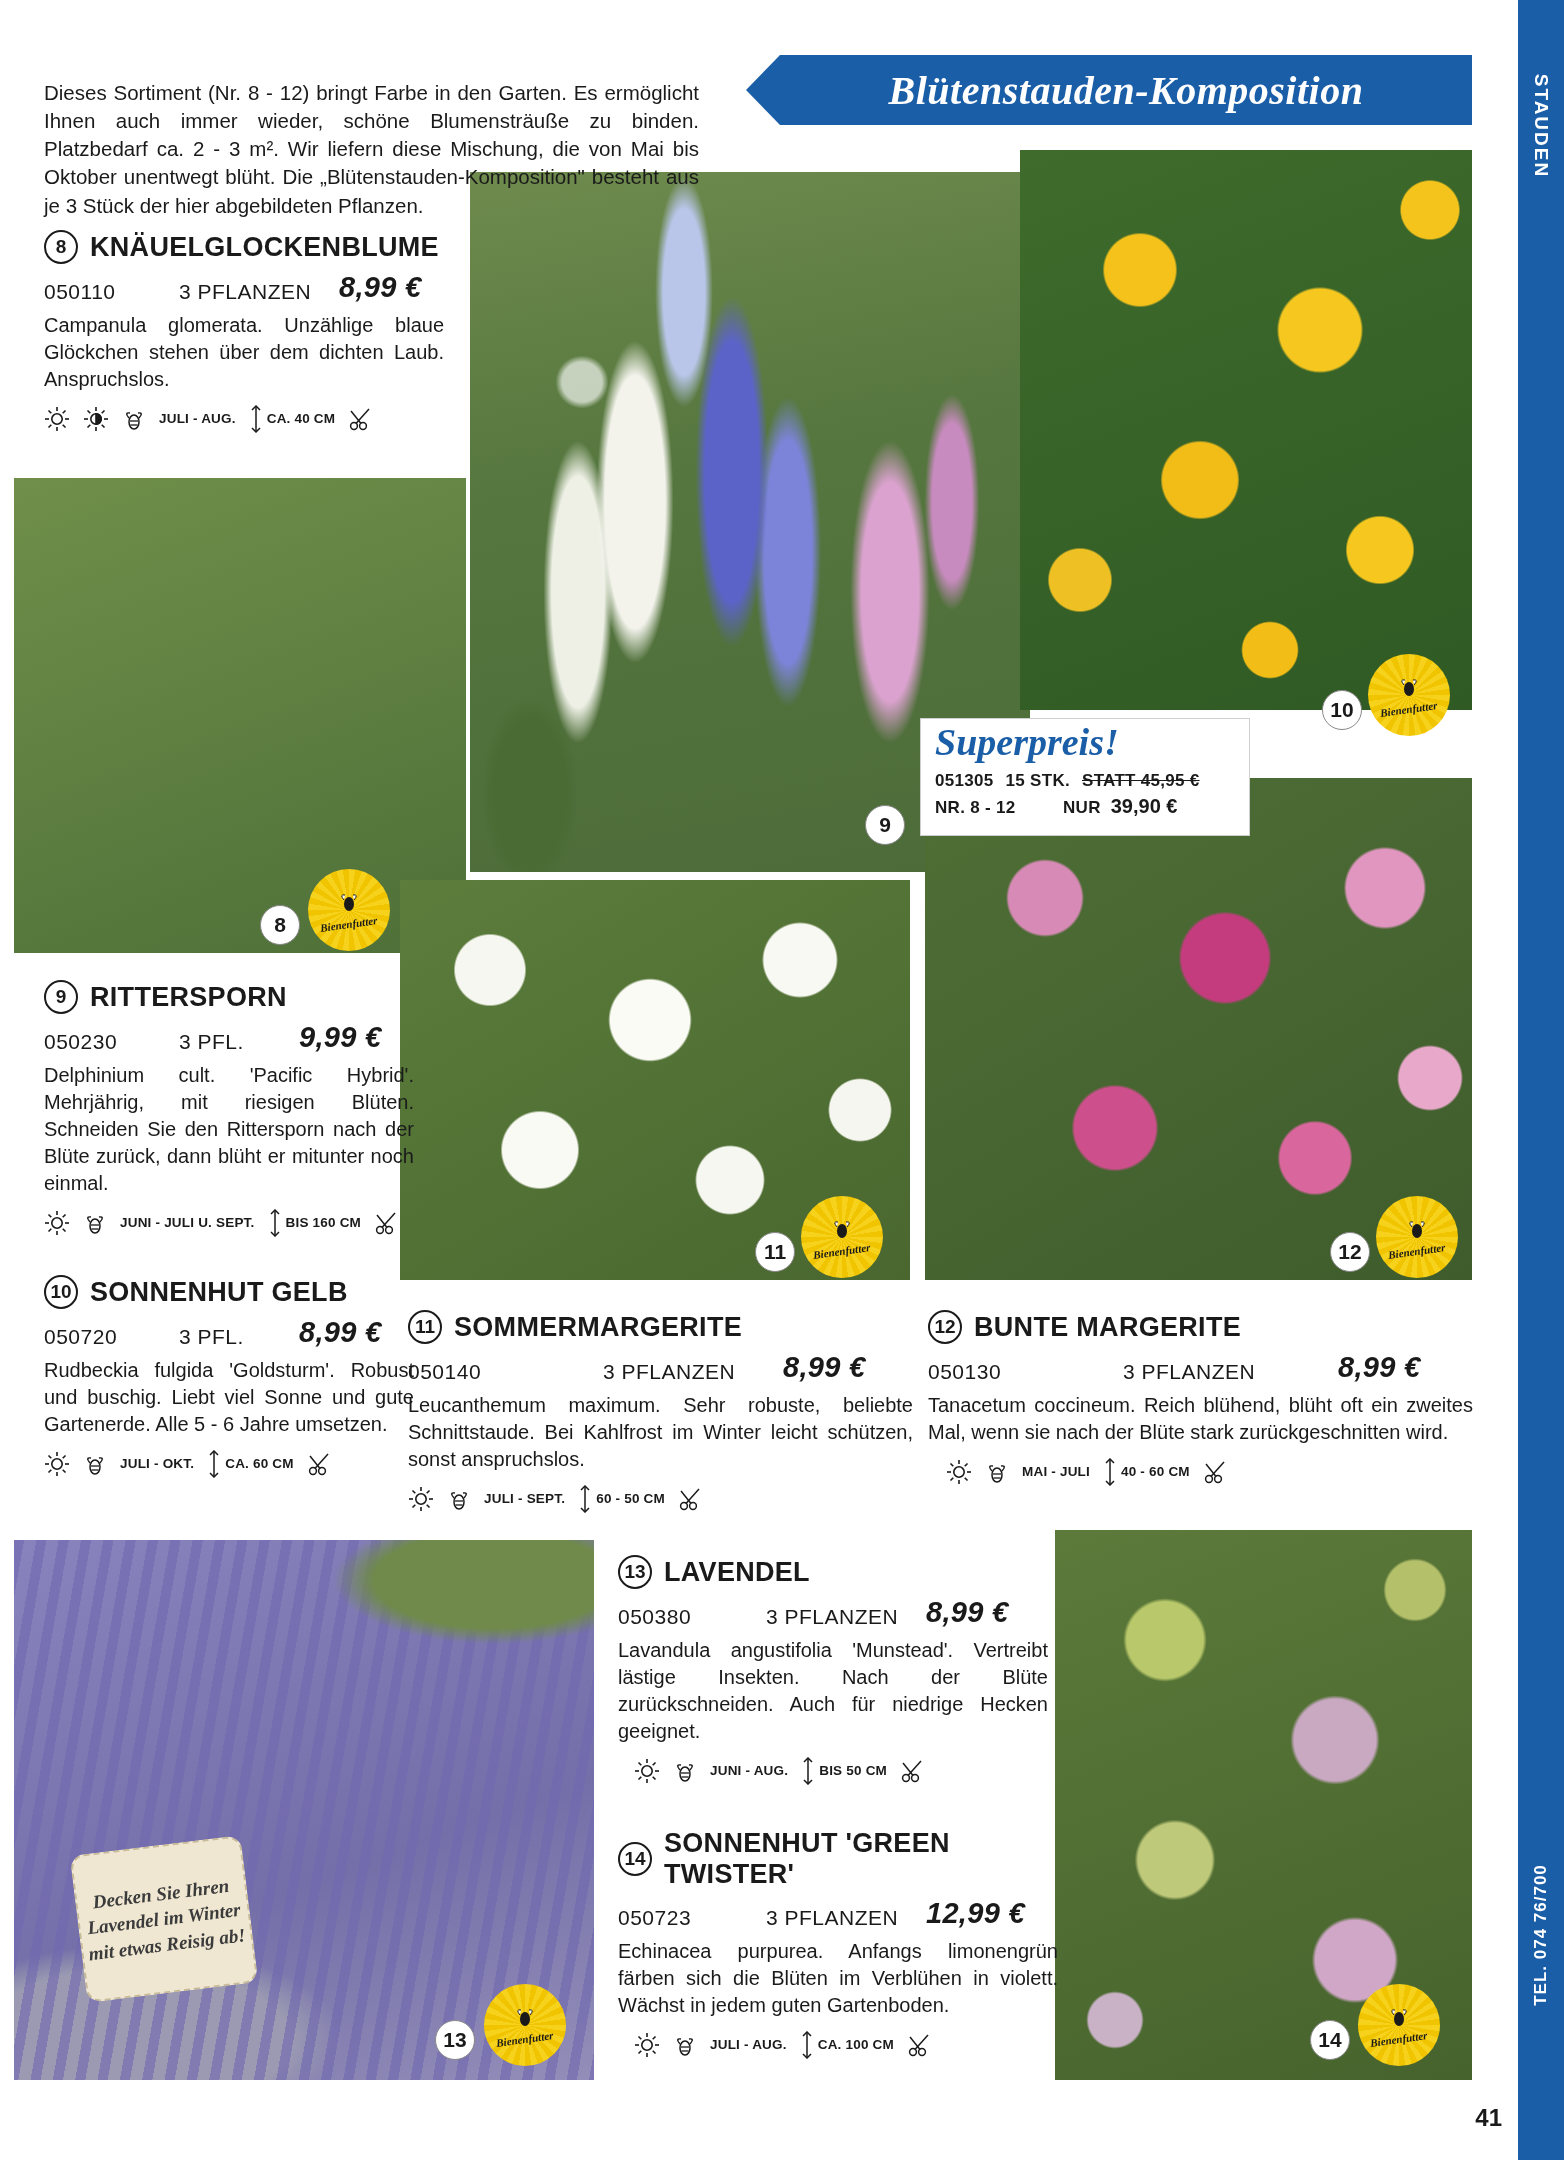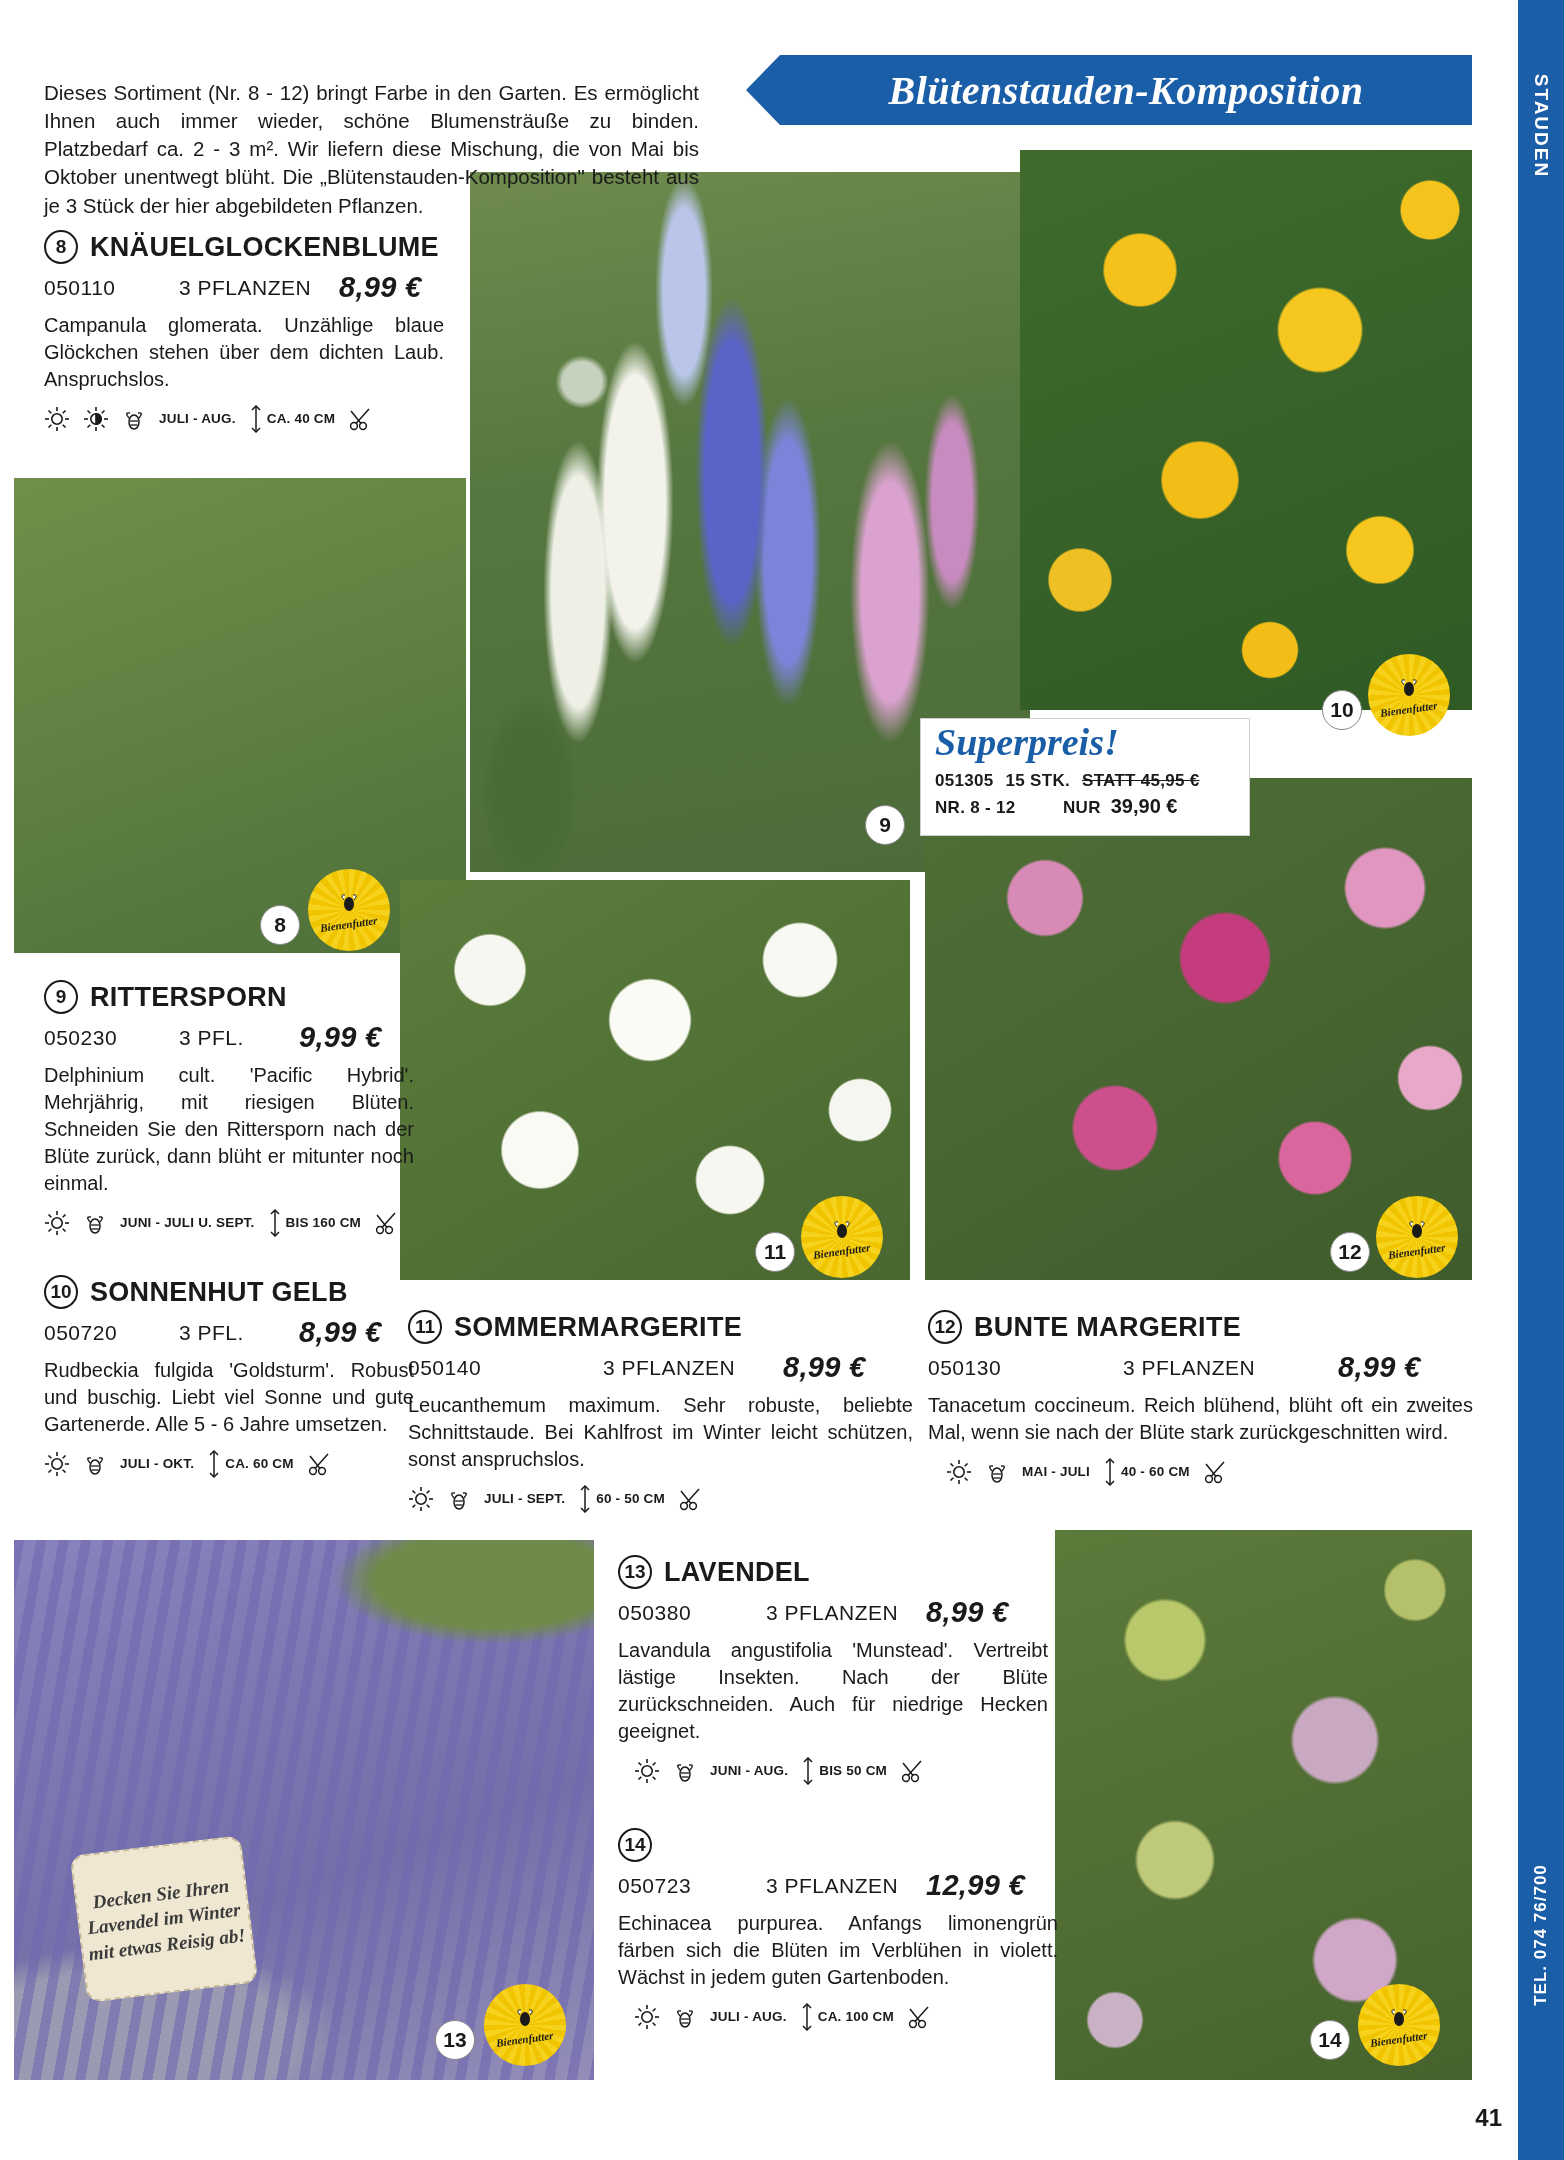--- a/index.html
+++ b/index.html
@@ -65,21 +65,21 @@
     display:inline-flex; align-items:center; justify-content:center;
     width:34px; height:34px; border-radius:50%;
     border:2px solid #1a1a1a; font-size:19px; font-weight:bold;
     background:#fff; flex:0 0 auto;
   }
   .title {
     font-size:27px; font-weight:bold; letter-spacing:0.3px;
     font-family:"Liberation Sans", sans-serif;
   }
   .priceline {
-    display:flex; align-items:center; margin-top:7px;
+    display:flex; align-items:flex-end; margin-top:7px;
   }
   .artnr { font-size:21px; letter-spacing:0.5px; }
   .qty { font-size:21px; letter-spacing:0.5px; }
   .price { font-size:29px; font-weight:bold; letter-spacing:0.3px;font-style:italic; }
   .desc {
     font-size:20px; line-height:1.35; margin-top:8px; text-align:justify;
   }
 
   
   .icons { display:flex; align-items:center; gap:13px; margin-top:12px; }
@@ -640,20 +640,21 @@
               <line x1="13" y1="17.5" x2="3" y2="5"></line>
             </g>
           </svg>
       </span>
     </div>
   </div>
 
   <div class="item" style="left:618px; top:1828px; width:440px;">
     <div class="head">
       <span class="numbadge">14</span>
+      <span class="title">SONNENHUT 'GREEN TWISTER'</span>
     </div>
     <div class="priceline">
       <span class="artnr" style="width:148px;">050723</span>
       <span class="qty" style="width:160px;">3 PFLANZEN</span>
       <span class="price">12,99 €</span>
     </div>
     <div class="desc">Echinacea purpurea. Anfangs limonengrün färben sich die Blüten im Verblühen in violett. Wächst in jedem guten Gartenboden.</div>
     <div class="icons" style="margin-left:16px;">
       <span>
         <svg width="26" height="26" viewBox="0 0 26 26">

